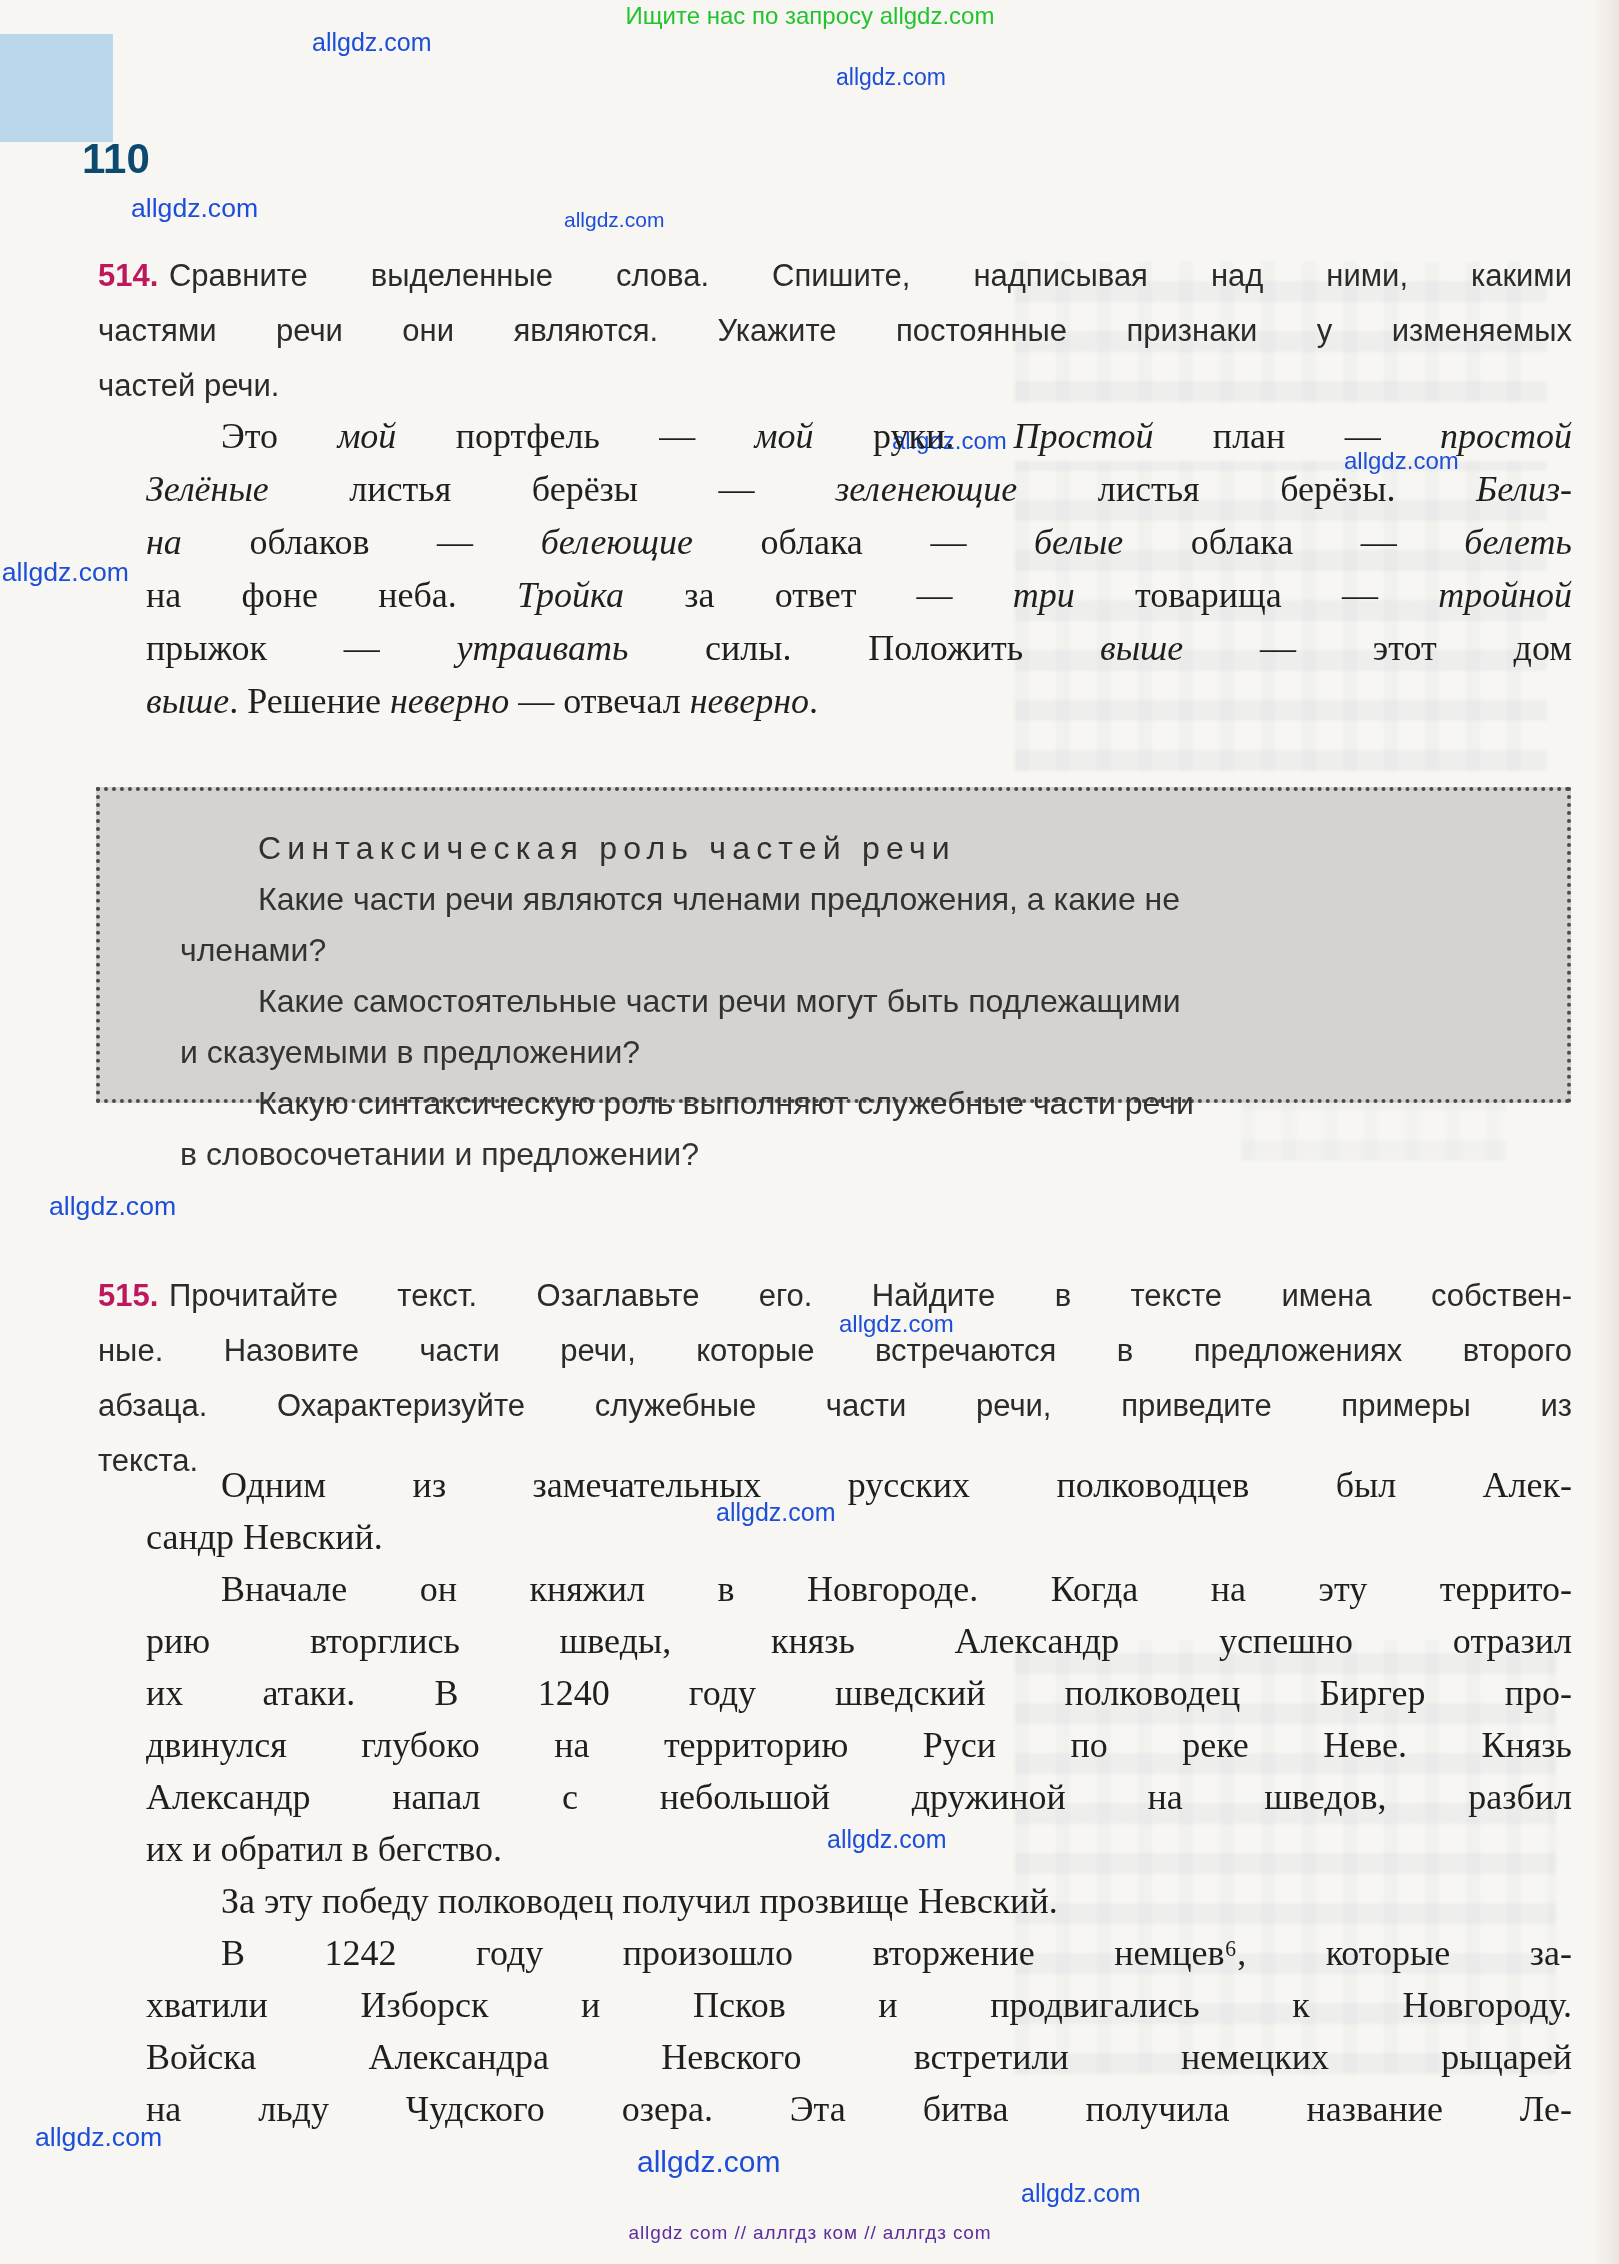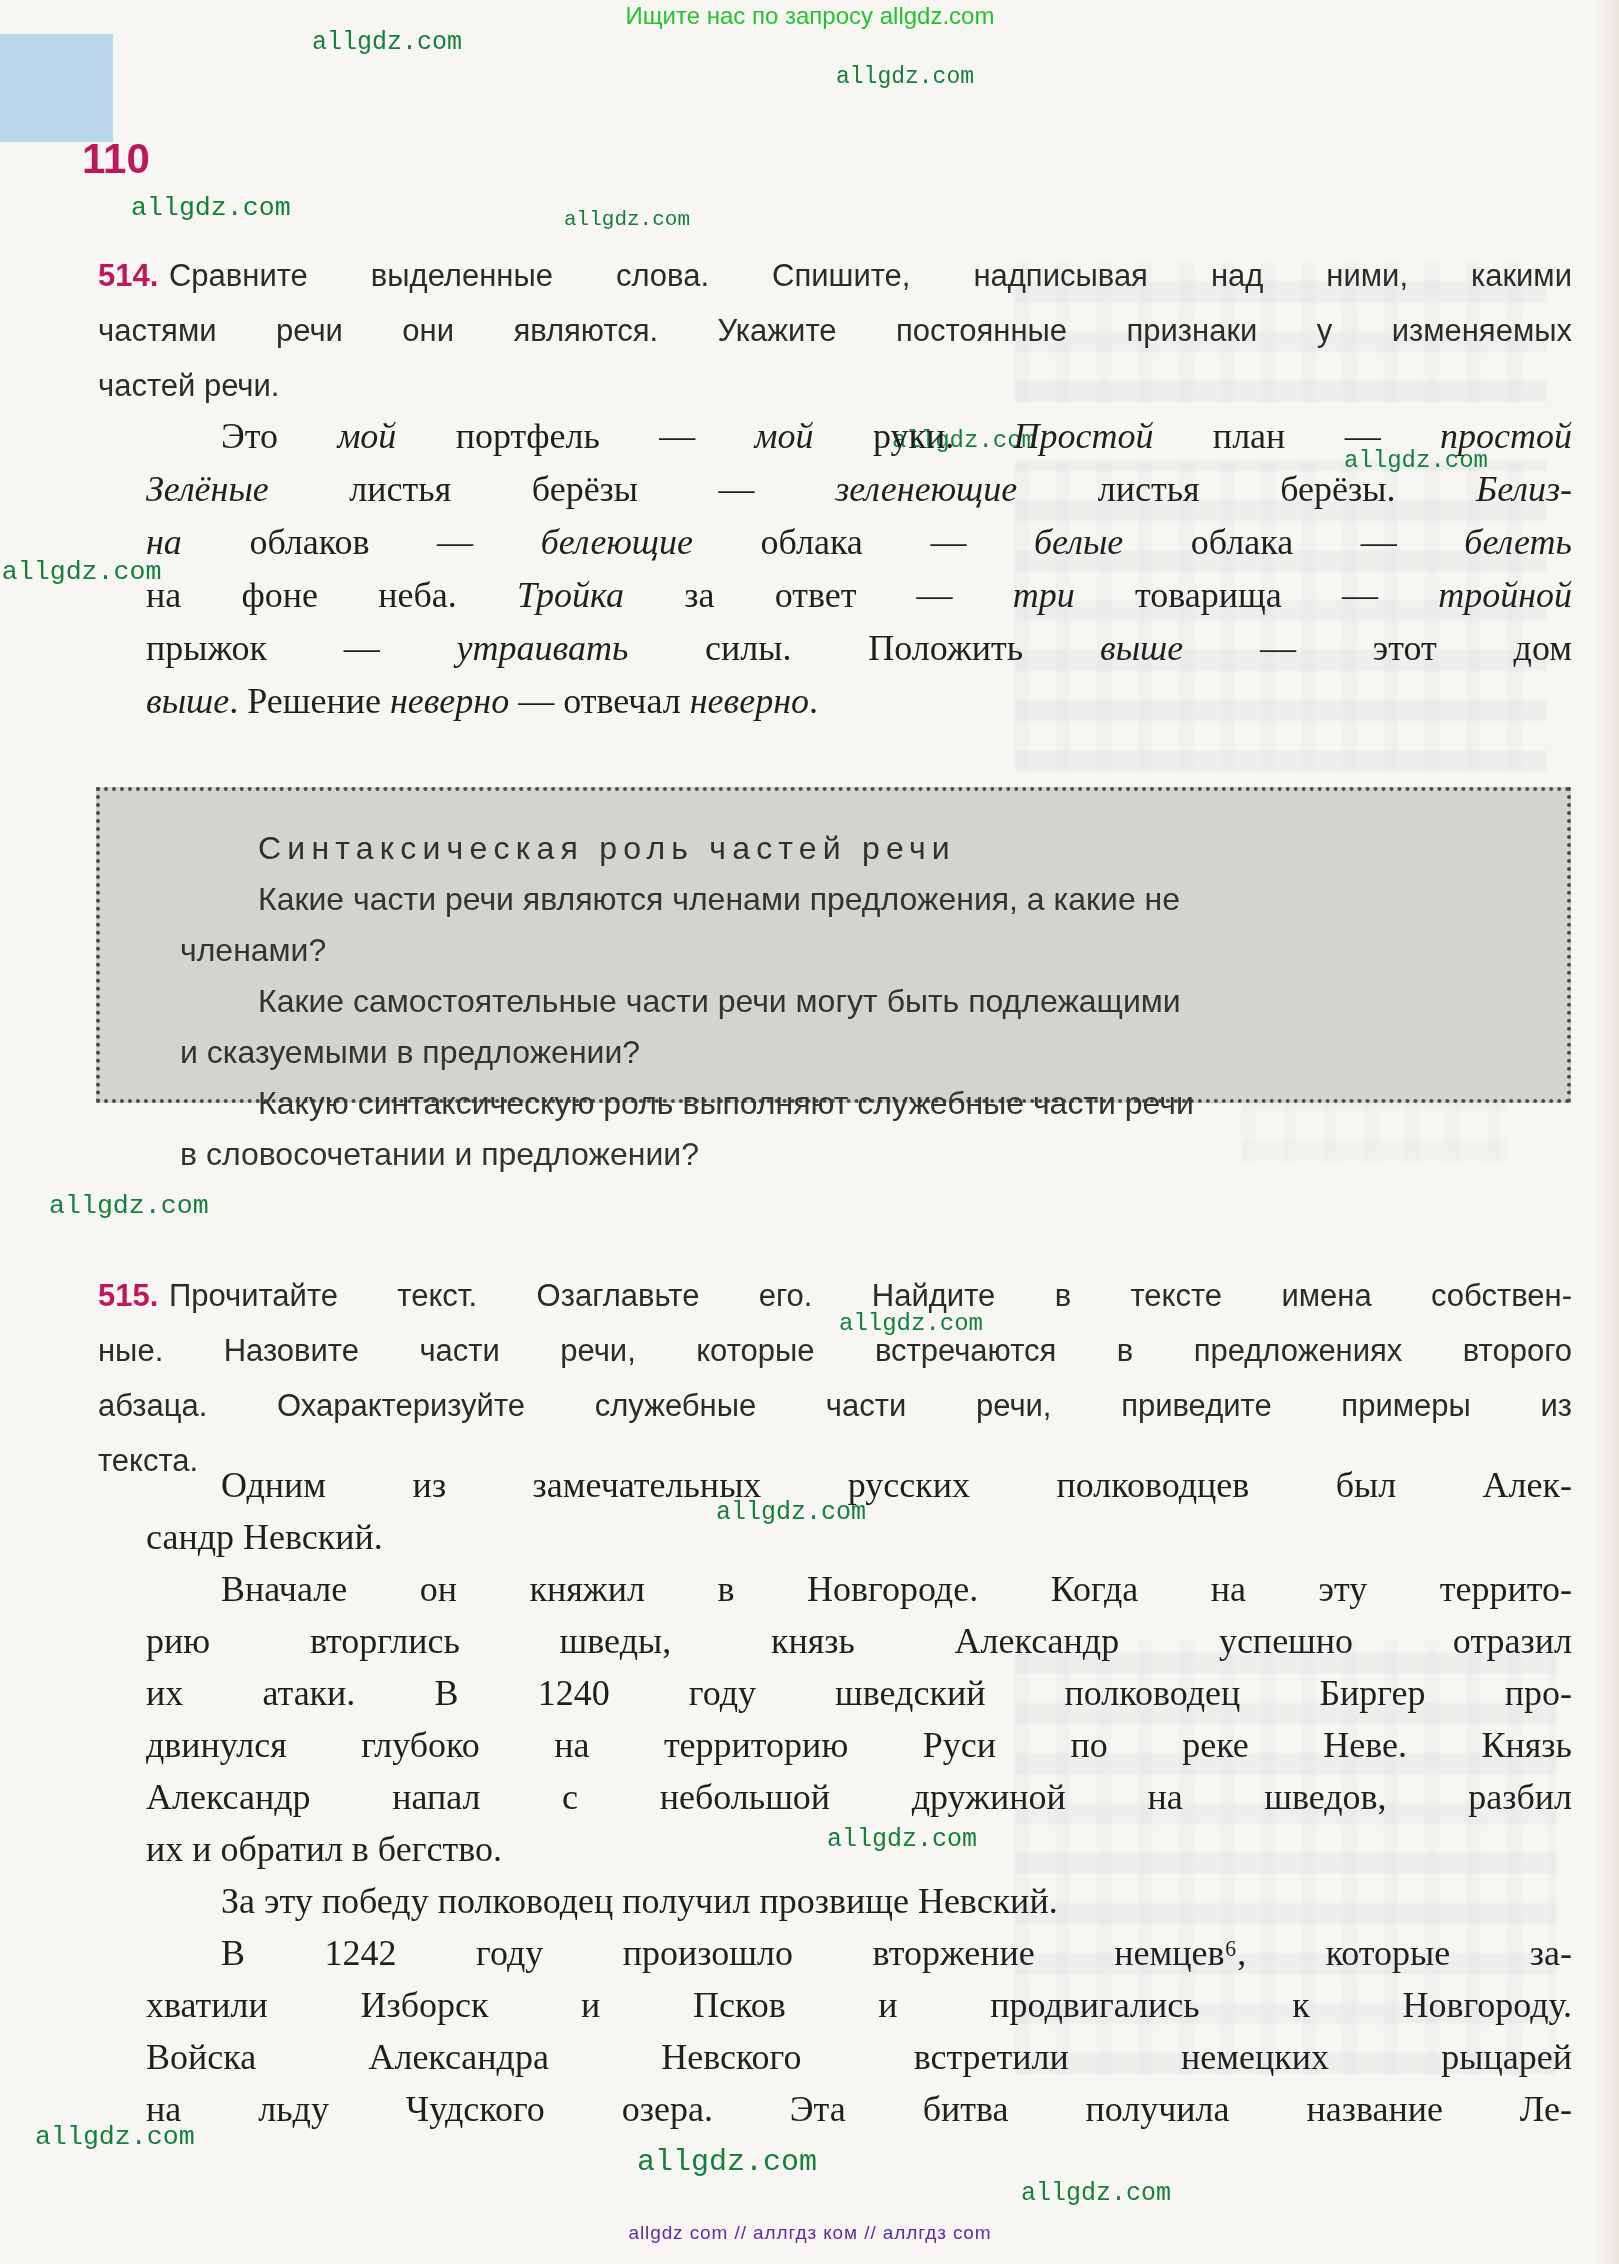--- a/index.html
+++ b/index.html
@@ -14,28 +14,28 @@
   
   .corner-tab{position:absolute;left:0;top:34px;width:113px;height:108px;background:#bad7ec;}
   .edge-shade{position:absolute;right:0;top:0;width:26.6px;height:100%;
     background:linear-gradient(to right, rgba(201,180,168,0), rgba(201,180,168,.28));}
   .ghost{position:absolute;filter:blur(1.8px);opacity:.55;pointer-events:none;
     background:
       repeating-linear-gradient(0deg, rgba(124,139,166,.13) 0 21px, rgba(124,139,166,0) 21px 50px),
       repeating-linear-gradient(90deg, rgba(124,139,166,.09) 0 14px, rgba(124,139,166,0) 14px 41px);}
   .speck{position:absolute;width:8px;height:8.9px;border-radius:50%;background:#2c2c2c;}
   
-  .wm{position:absolute;color:#15803d;white-space:nowrap;line-height:1;
-      font-family:Liberation Mono, monospace;}
+  .wm{position:absolute;color:#1d4ed8;white-space:nowrap;line-height:1;
+      font-family:Liberation Sans, sans-serif;}
   .notice{position:absolute;left:0;right:0;top:1.8px;text-align:center;
       font-size:24px;color:#22c32e;font-weight:500;}
   .footer-line{position:absolute;left:0;right:0;top:2222px;text-align:center;
       font-size:19px;color:#5e2d9e;font-weight:500;letter-spacing:0.9px;}
   
-  .pagenum{position:absolute;left:82px;top:135px;font-size:42px;font-weight:bold;color:#be185d;}
+  .pagenum{position:absolute;left:82px;top:135px;font-size:42px;font-weight:bold;color:#0c4a6e;}
   
   .block{position:absolute;left:98px;width:1474px;}
   .sans-lines .line{font-size:31px;line-height:55px;color:#2b2b29;
       text-align:justify;text-align-last:justify;}
   .serif-lines .line{font-family:"Liberation Serif","DejaVu Serif",serif;
       font-size:36px;color:#1f1f1d;text-align:justify;text-align-last:justify;margin-left:48px;}
   .e514-text .line{line-height:53px;}
   .e515-text .line{line-height:52px;}
   .sans-lines .lastline,.serif-lines .lastline{text-align-last:left;}
   .serif-lines .indent{text-indent:75px;}

